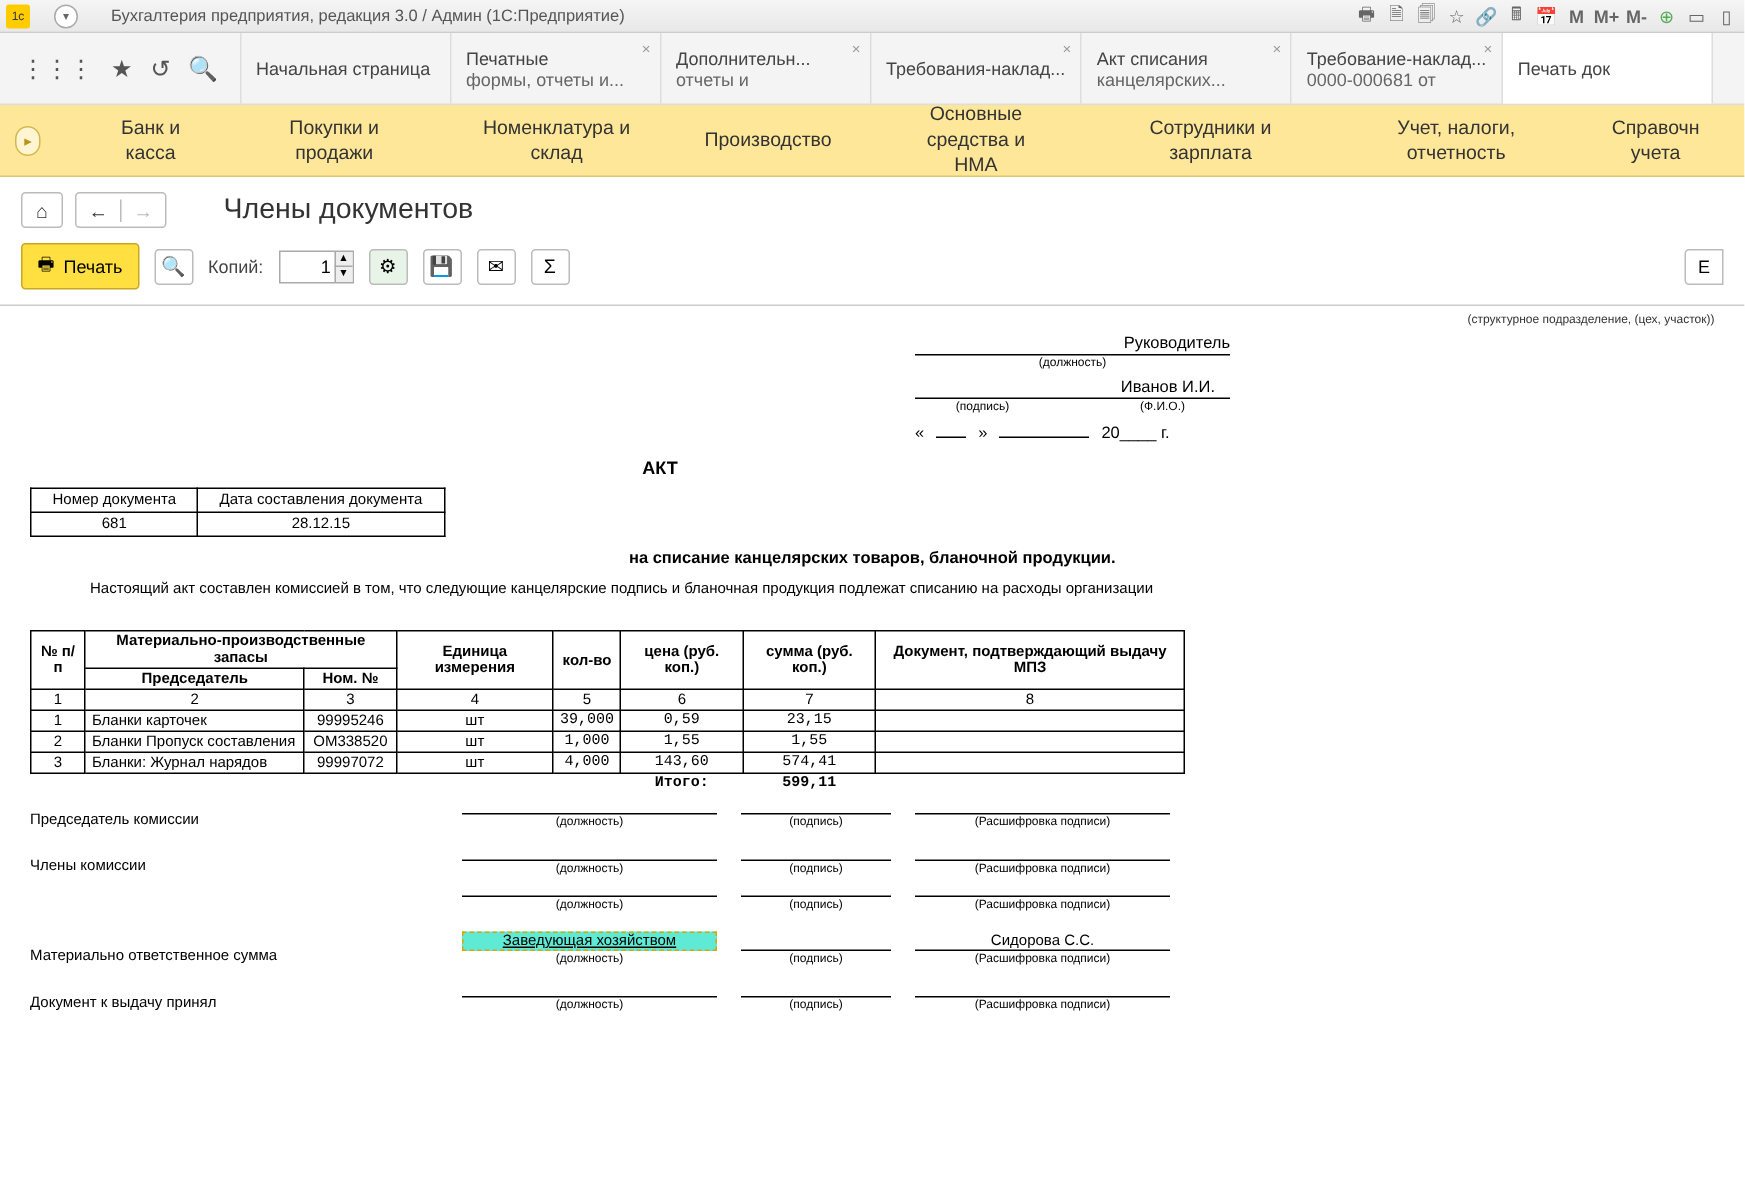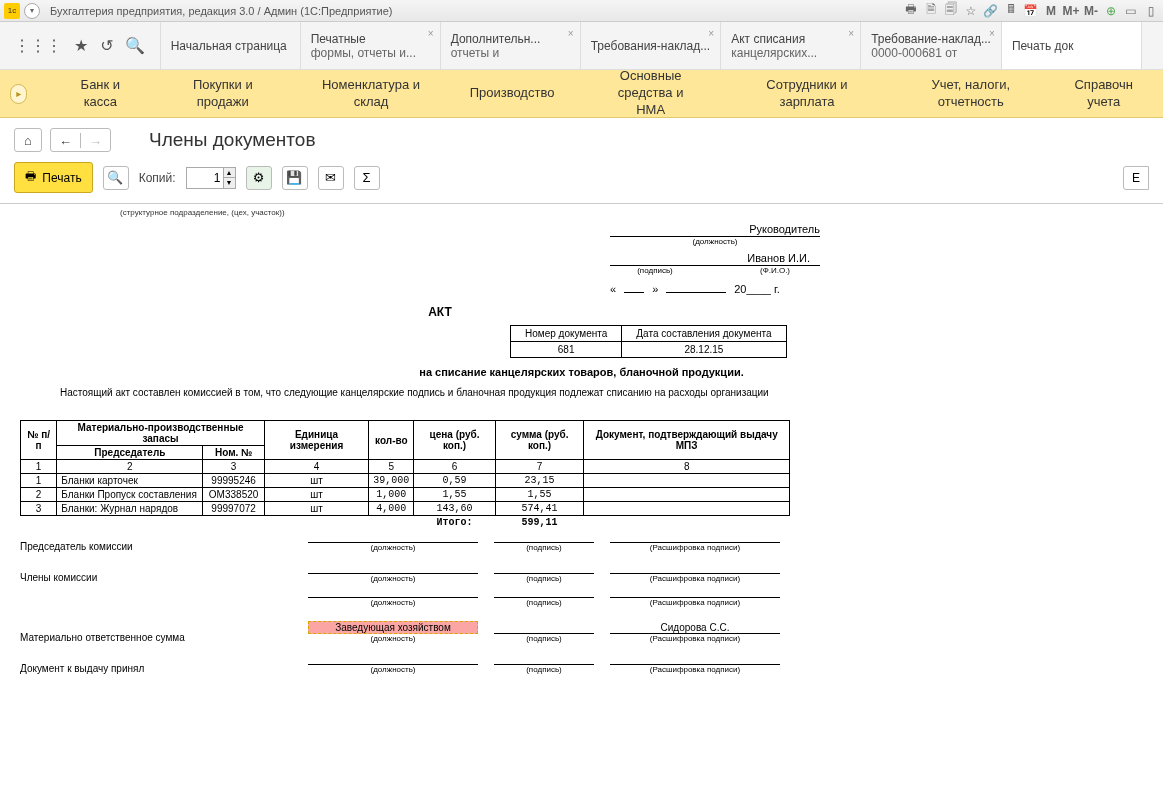--- a/index.html
+++ b/index.html
@@ -1,19 +1,19 @@
 <!DOCTYPE html>
 <html><head>
 <meta charset="utf-8">
 <style>
 * { margin: 0; padding: 0; box-sizing: border-box; }
 body { font-family: Arial, sans-serif; font-size: 11px; background: #fff; width: 1163px; overflow: hidden; }
 
 
-.titlebar { height: 22px; background: linear-gradient(#f5f5f5,#e8e8e8); border-bottom: 1px solid #ccc; display: flex; align-items: center; padding: 0 4px; gap: 4px; }
+.titlebar { height: 22px; background: linear-gradient(#f5f5f5,#e8e8e8); border-bottom: 1px solid #ccc; display: flex; align-items: center; padding: 0 4px; gap: 16px; }
 .titlebar .logo { width: 16px; height: 16px; background: #ffcc00; border-radius: 2px; display: inline-block; font-size: 8px; text-align: center; line-height: 16px; color: #333; }
 .titlebar .dropdown-btn { width: 16px; height: 16px; background: #fff; border: 1px solid #aaa; border-radius: 8px; display: flex; align-items: center; justify-content: center; font-size: 8px; color: #666; }
 .titlebar .title-text { color: #555; font-size: 11px; margin-left: 6px; }
 .titlebar .right-icons { margin-left: auto; display: flex; gap: 4px; align-items: center; }
 .titlebar .right-icons span { width: 16px; height: 16px; display: inline-flex; align-items: center; justify-content: center; font-size: 12px; color: #666; cursor: pointer; }
 .titlebar .mtext { font-weight: bold; color: #999; font-size: 12px; padding: 0 2px; }
 
 
 .tabsrow { height: 48px; background: #f4f4f4; border-bottom: 1px solid #ddd; display: flex; align-items: stretch; }
 .tab-icons { display: flex; align-items: center; gap: 12px; padding: 0 14px; border-right: 1px solid #ddd; }
@@ -43,49 +43,49 @@
 .copies-input { width: 50px; height: 22px; border: 1px solid #aaa; text-align: right; padding: 0 14px 0 4px; font-size: 12px; }
 .spinner-wrap { position: relative; display: inline-block; }
 .spinner-btns { position: absolute; right: 1px; top: 1px; display: flex; flex-direction: column; }
 .spinner-btns span { width: 12px; height: 10px; font-size: 7px; line-height: 10px; text-align: center; background: #eee; border-left: 1px solid #aaa; cursor: pointer; }
 .spinner-btns span:first-child { border-bottom: 1px solid #aaa; }
 .toolbar2 .right { margin-left: auto; }
 .btn-e { width: 26px; height: 24px; border: 1px solid #bbb; border-radius: 3px 0 0 3px; background: #fff; display: flex; align-items: center; justify-content: center; font-size: 12px; }
 
 
 .docarea { padding: 4px 20px 20px; }
-.subnote { font-size: 8px; color: #333; margin-left: 100px; }
+.subnote { font-size: 8px; color: #333; margin-left: 100px; text-align: right; }
 .header-block { margin: 6px 0 0 590px; width: 210px; font-size: 11px; }
 .header-block .line1 { text-align: right; border-bottom: 1px solid #000; padding-bottom: 1px; }
 .header-block .sub { font-size: 8px; text-align: center; }
 .header-block .fio { text-align: right; border-bottom: 1px solid #000; margin-top: 6px; padding-bottom: 1px; padding-right: 10px; }
 .date-row { display: flex; align-items: baseline; gap: 8px; font-size: 11px; margin-top: 8px; }
 .date-row .u { border-bottom: 1px solid #000; min-width: 60px; display: inline-block; }
 
 .akt-title { text-align: center; font-weight: bold; font-size: 12px; margin: 10px 0 6px 380px; width: 80px; }
-.meta-table { margin-left: 490px; border-collapse: collapse; font-size: 10px; }
+.meta-table { border-collapse: collapse; font-size: 10px; }
 .meta-table td { border: 1px solid #000; padding: 2px 14px; text-align: center; }
 .subtitle { text-align: center; font-weight: bold; font-size: 11px; margin: 8px 0; }
 .body-text { font-size: 10px; text-indent: 40px; margin: 4px 0 20px; line-height: 1.4; }
 
 .main-table { border-collapse: collapse; width: 100%; font-size: 10px; max-width: 770px; }
 .main-table th, .main-table td { border: 1px solid #000; padding: 1px 4px; text-align: center; }
 .main-table td.left { text-align: left; }
 .main-table td.right { text-align: center; font-family: Liberation Mono, monospace; }
 .total-row td { border: none; font-weight: bold; }
 
 .sigs { margin-top: 6px; font-size: 10px; }
 .sigs .row { display: flex; align-items: flex-end; margin-bottom: 14px; }
 .sigs .label { width: 280px; padding-top: 6px; }
 .sigs .field { border-bottom: 1px solid #000; text-align: center; margin: 0 8px; }
 .sigs .field.job { width: 170px; }
 .sigs .field.sig { width: 100px; }
 .sigs .field.name { width: 170px; }
 .sigs .sub { font-size: 8px; text-align: center; }
-.sigs .highlighted { border: 1px dashed #d4a800; padding: 0 4px; background: #fca5a5; }
+.sigs .highlighted { border: 1px dashed #d4a800; padding: 0 4px; background: #5eead4; text-decoration: underline; }
 </style>
 </head>
 <body>
 
 <div class="titlebar">
   <span class="logo">1c</span>
   <span class="dropdown-btn">▾</span>
   <span class="title-text">Бухгалтерия предприятия, редакция 3.0 / Админ  (1С:Предприятие)</span>
   <div class="right-icons">
     <span>🖶</span>

